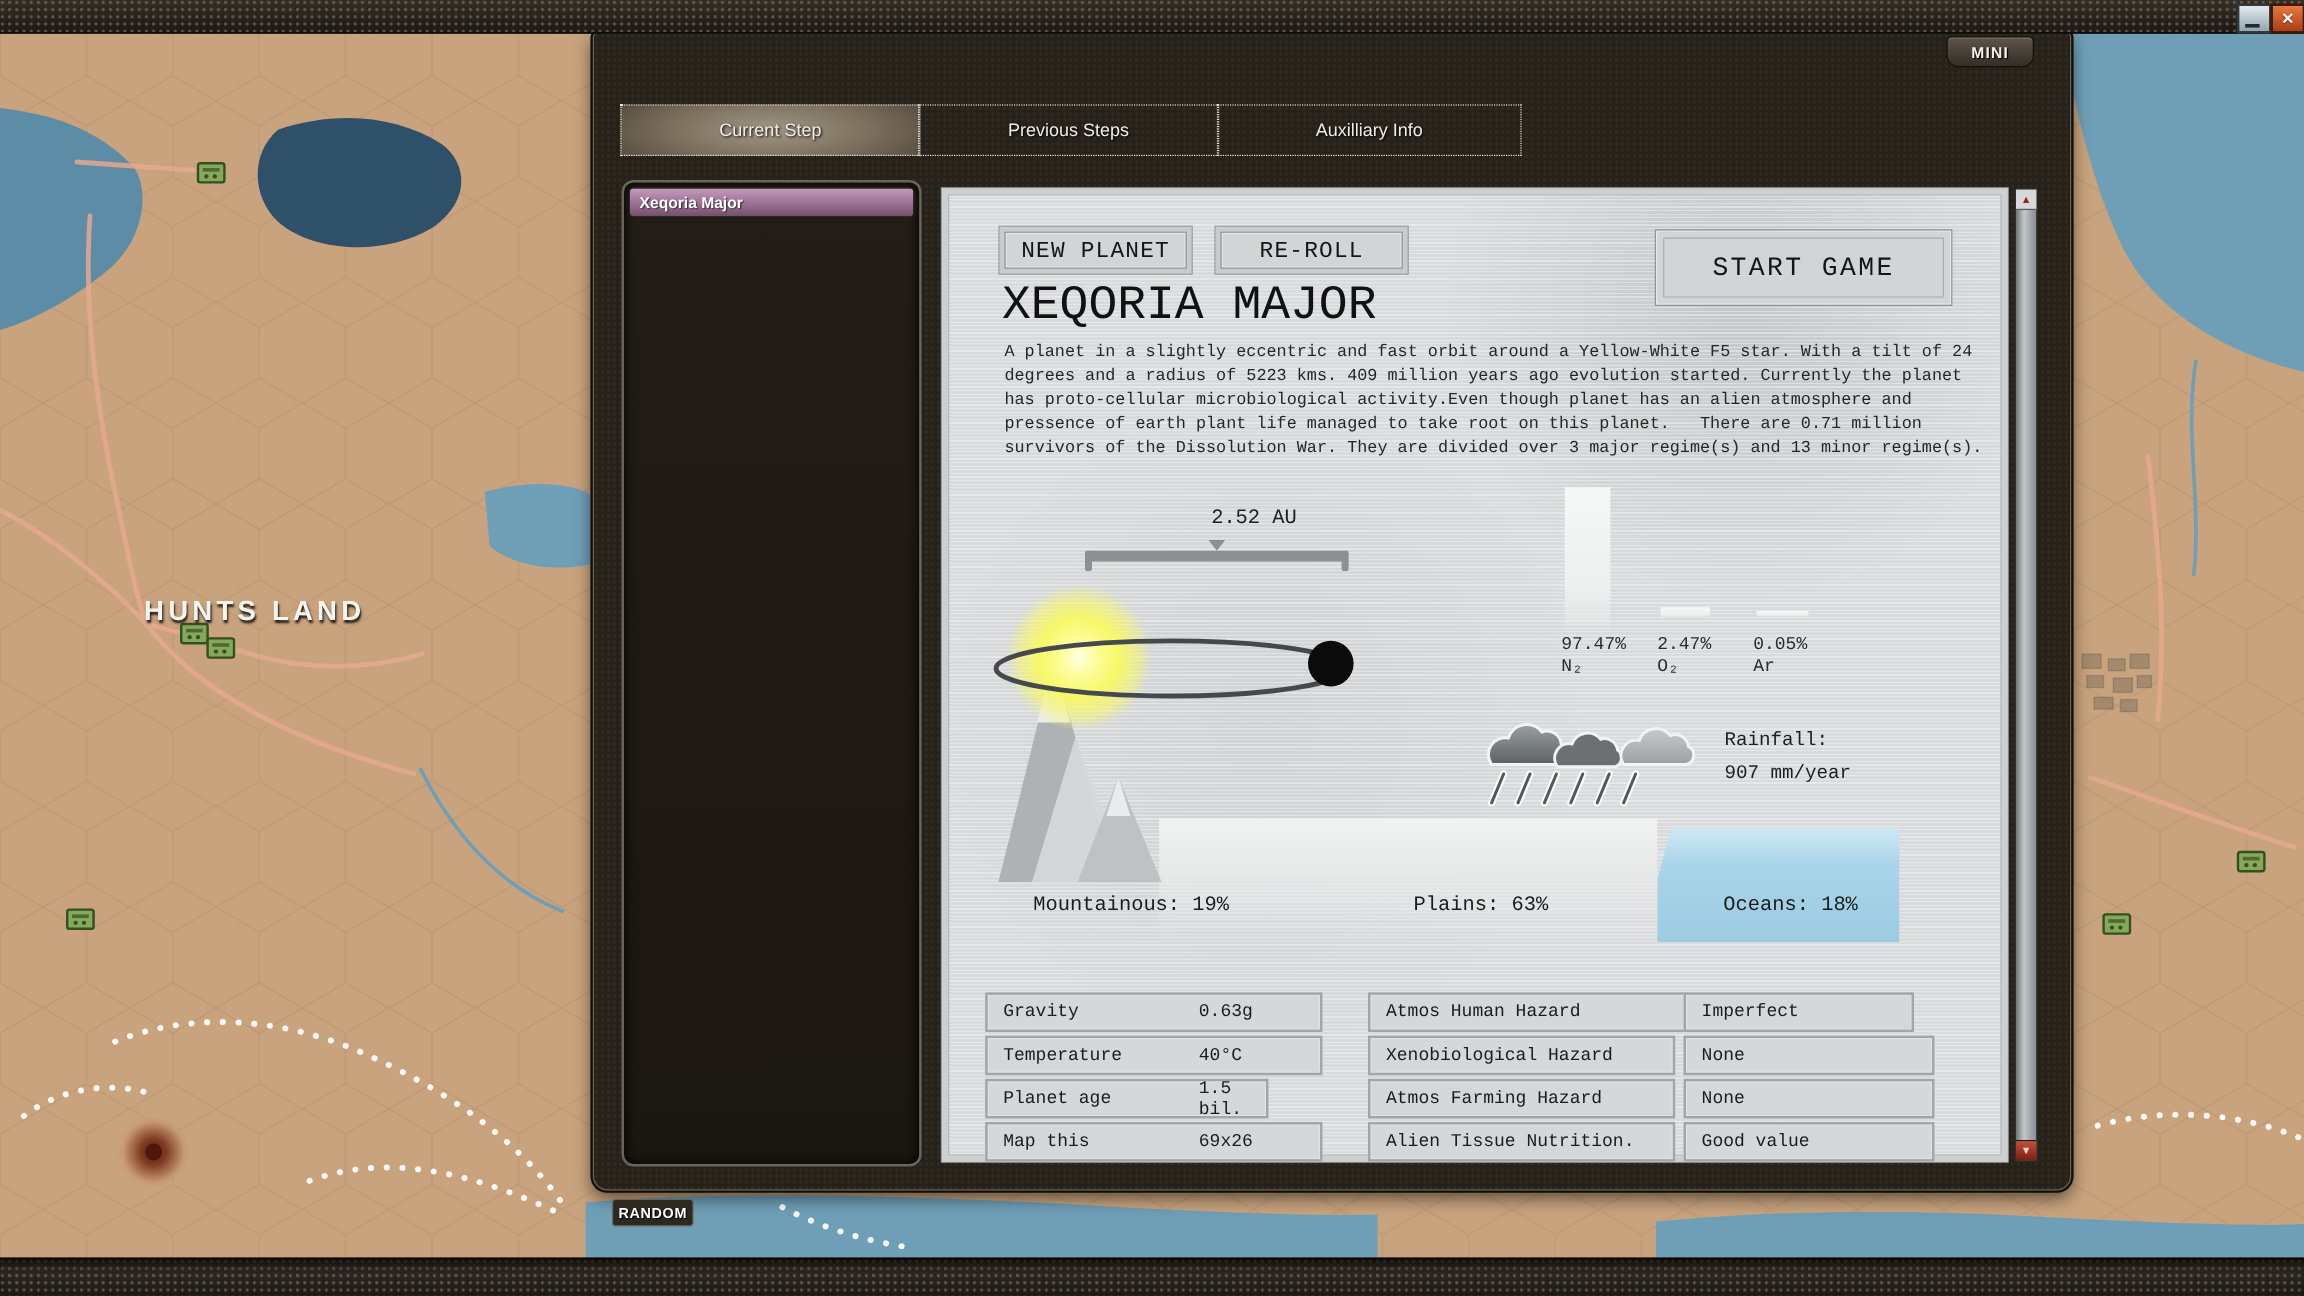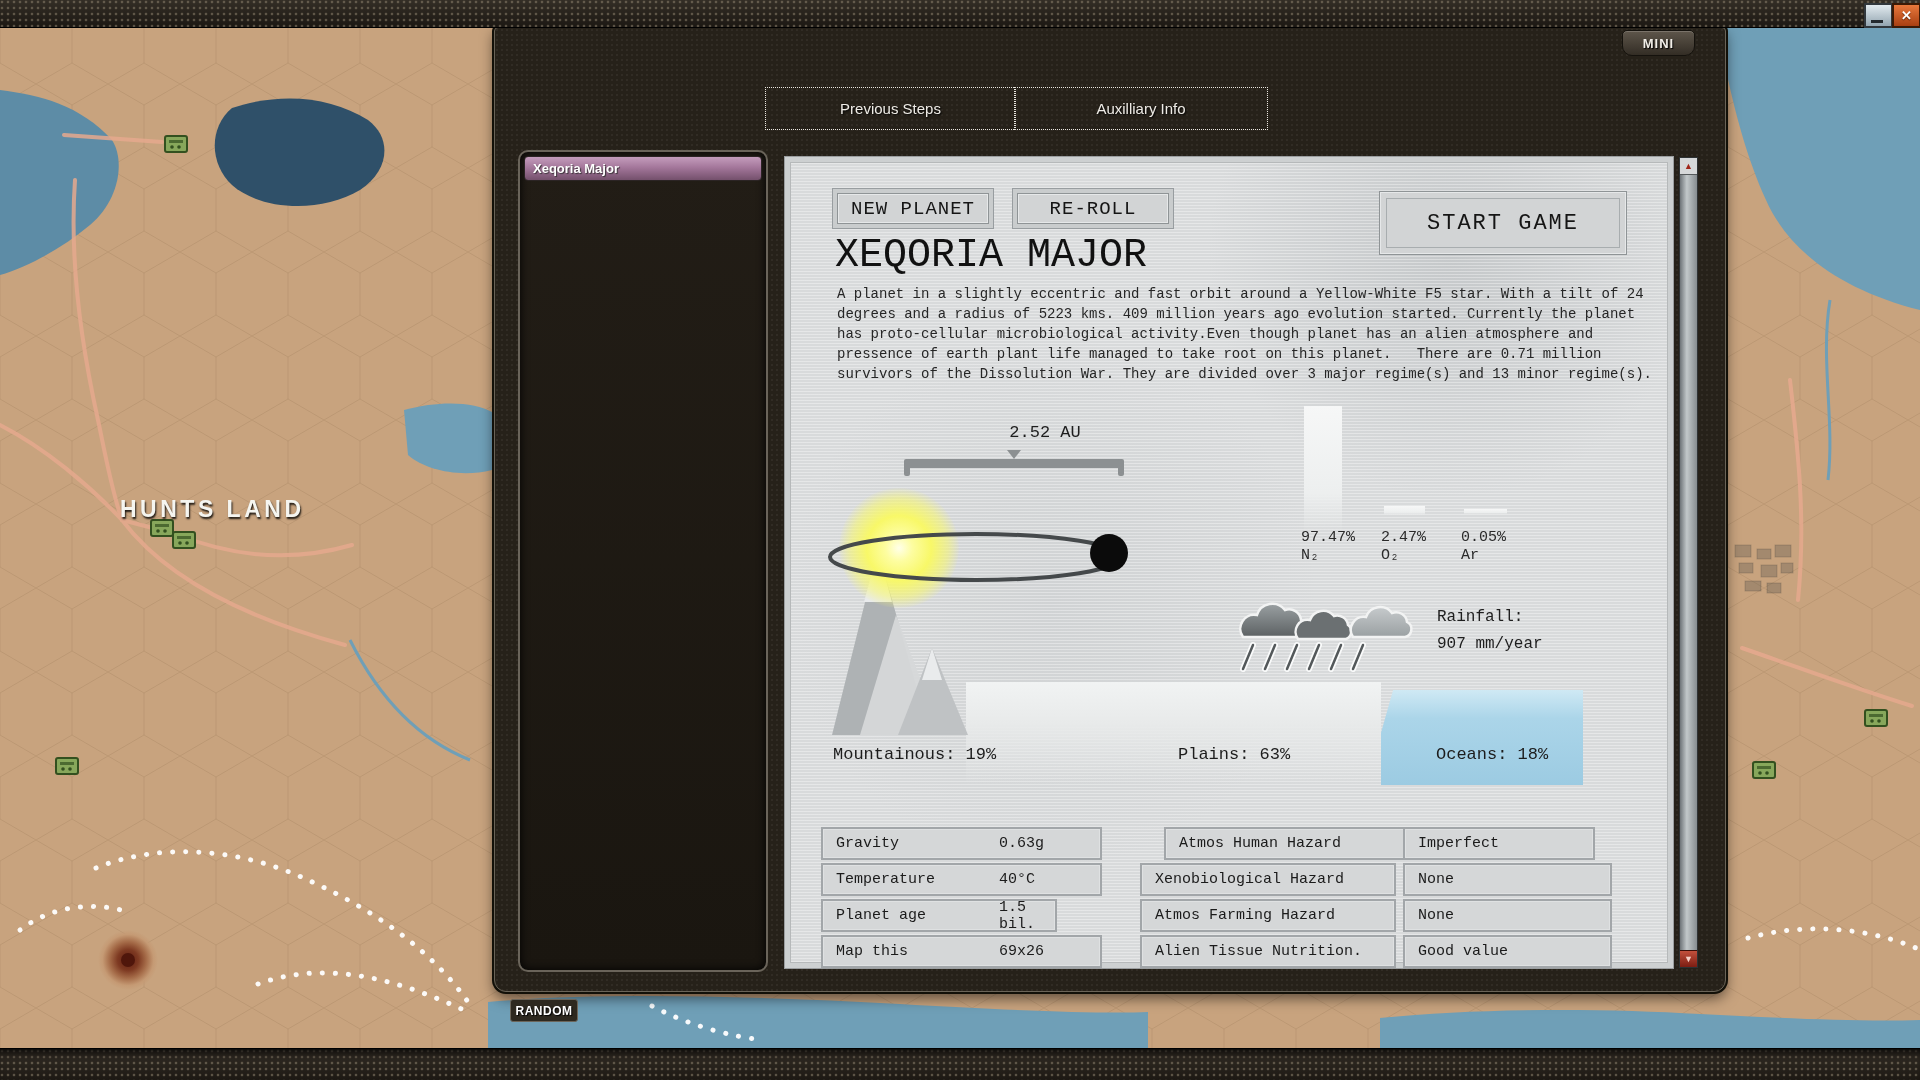--- a/index.html
+++ b/index.html
@@ -185,20 +185,23 @@
     <span>✕</span>
   </div>
 </div>
 <div class="bar bottombar"></div>
 
 <div class="mini-btn">MINI</div>
 <div class="random-btn">RANDOM</div>
 
 <div class="dialog">
 
+  <div class="tab active" style="left:22px;width:248px;">
+    <span>Current Step</span>
+  </div>
   <div class="tab" style="left:270px;width:249px;">
     <span>Previous Steps</span>
   </div>
   <div class="tab" style="left:519px;width:252px;">
     <span>Auxilliary Info</span>
   </div>
 
   <div class="sidebar">
     <div class="sidebar-head">Xeqoria Major</div>
   </div>
@@ -288,42 +291,42 @@
             <path d="M106,48 l-10,24"></path>
             <path d="M128,48 l-10,24"></path>
         </g>
       </g>
     </svg>
     <div class="rain-text mono">
       <span>Rainfall:</span><br>
       <span>907 mm/year</span>
     </div>
 
-    <div class="terrain-label mono" style="left:48px;">Mountainous: 19%</div>
+    <div class="terrain-label mono" style="left:76px;">Mountainous: 19%</div>
     <div class="terrain-label mono" style="left:393px;">Plains: 63%</div>
     <div class="terrain-label mono" style="left:651px;">Oceans: 18%</div>
 
     <div class="cellrow" style="left:36px;top:670px;width:281px;">
       <span>Gravity</span>
       <span class="cvalue">0.63g</span>
     </div>
     <div class="cellrow" style="left:36px;top:706px;width:281px;">
       <span>Temperature</span>
       <span class="cvalue">40°C</span>
     </div>
     <div class="cellrow" style="left:36px;top:742px;width:236px;">
       <span>Planet age</span>
       <span class="cvalue">1.5 bil.</span>
     </div>
     <div class="cellrow" style="left:36px;top:778px;width:281px;">
       <span>Map this</span>
       <span class="cvalue">69x26</span>
     </div>
 
-    <div class="cell" style="left:355px;top:670px;width:267px;margin-left:24px;">
+    <div class="cell" style="left:355px;top:670px;width:267px;">
       <span>Atmos Human Hazard</span>
       </div>
     <div class="cell" style="left:618px;top:670px;width:192px;">
       <span>Imperfect</span>
       </div>
     <div class="cell" style="left:355px;top:706px;width:256px;">
       <span>Xenobiological Hazard</span>
       </div>
     <div class="cell" style="left:618px;top:706px;width:209px;">
       <span>None</span>

